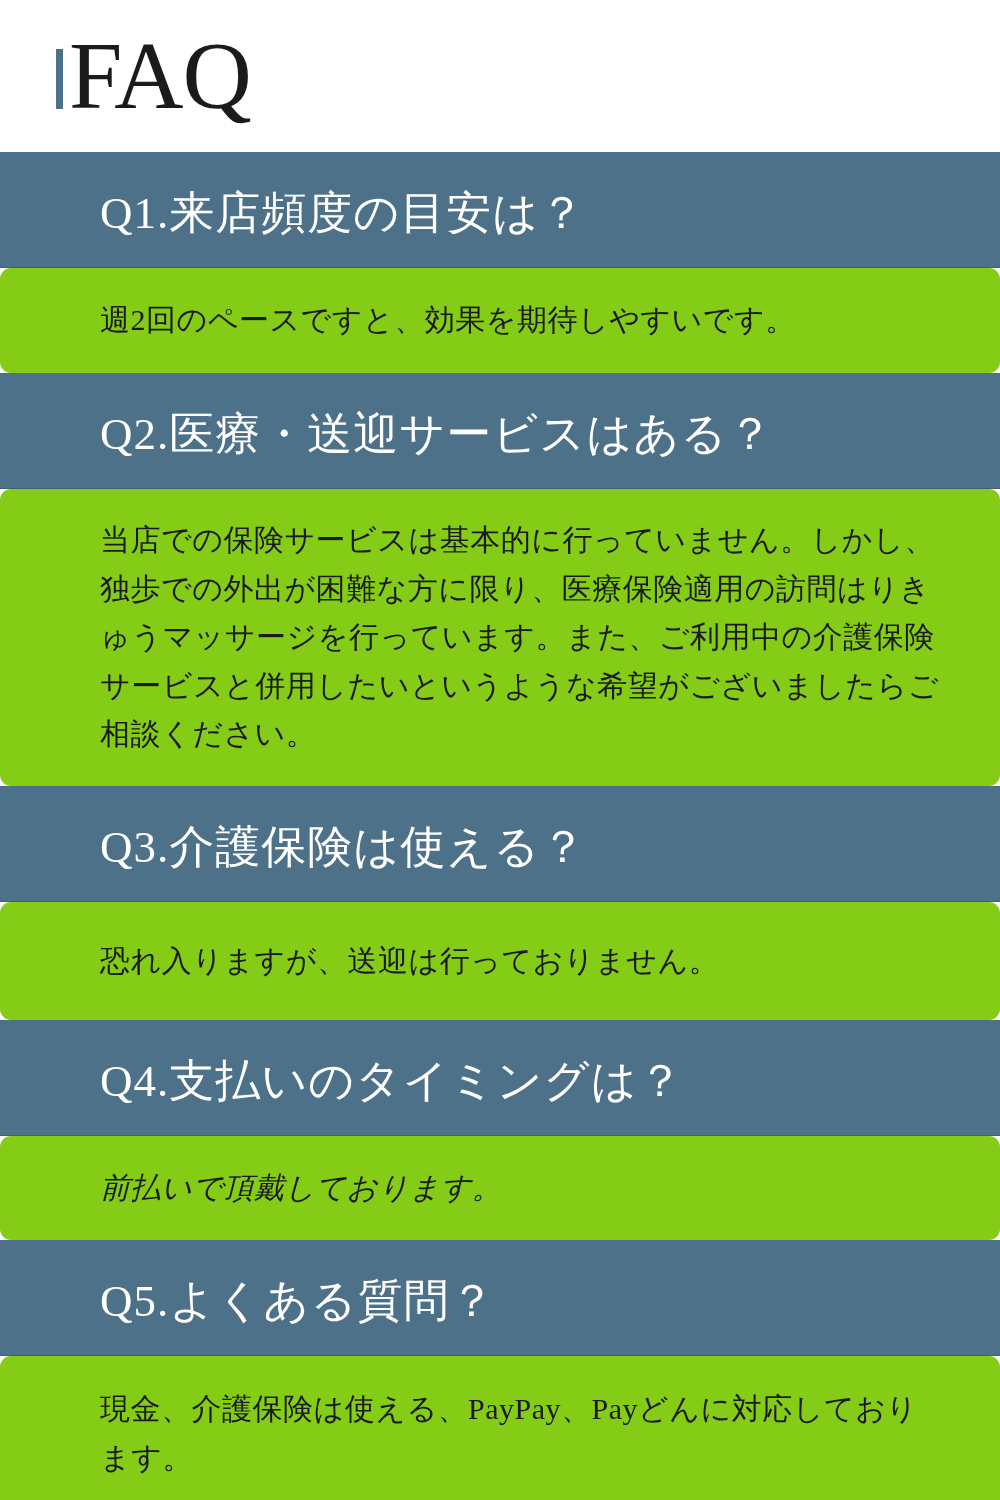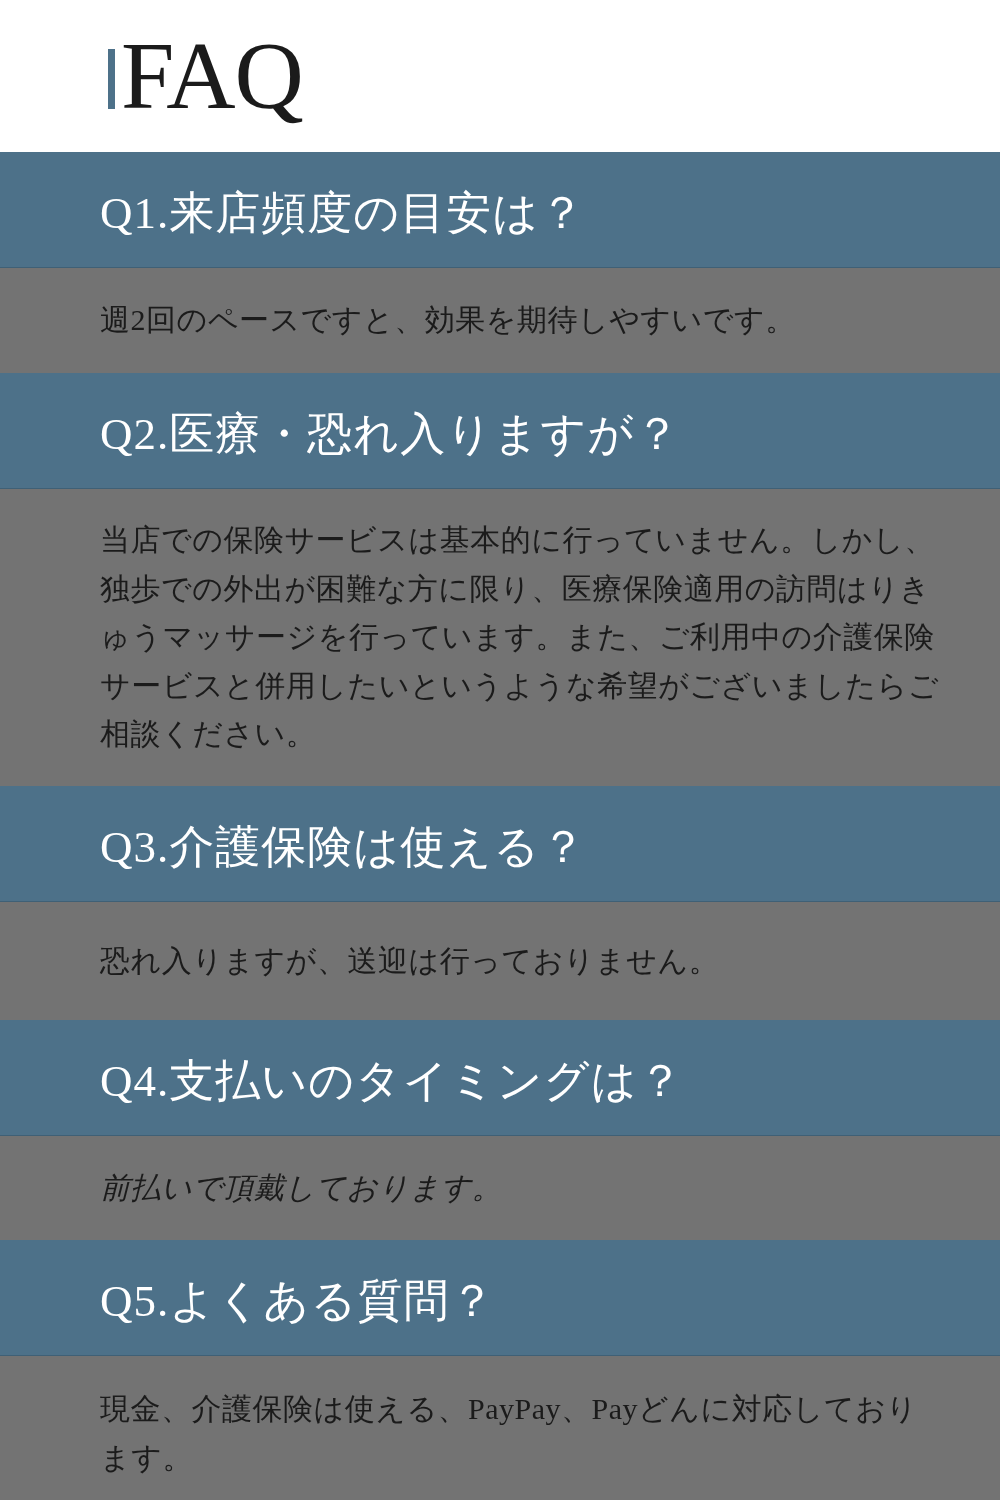--- a/index.html
+++ b/index.html
@@ -19,21 +19,21 @@
     width: 1000px;
     height: 1500px;
     background: #ffffff;
   }
 
   
   .faq-header {
     height: 152px;
     display: flex;
     align-items: center;
-    padding-left: 108px;
+    padding-left: 56px;
     box-sizing: border-box;
     background: #ffffff;
   }
   .accent-bar {
     width: 7px;
     height: 60px;
     background: #4d7189;
     margin-right: 6px;
     margin-top: 6px;
     flex: none;
@@ -70,29 +70,30 @@
     display: flex;
     align-items: center;
     padding: 8px 40px 0 100px;
     font-size: 45px;
     letter-spacing: 1px;
     line-height: 1.1;
     height: 116px;
     border-bottom: 1px solid #3f6076;
   }
   .faq-answer {
-    background: #737373;
+    background: #84cc16;
     color: #1b1b1b;
     box-sizing: border-box;
     padding: 0 60px 0 100px;
     font-size: 30px;
     line-height: 1.62;
     display: flex;
     align-items: center;
     letter-spacing: 0.5px;
+    border-radius: 11px;
   }
   .faq-answer .answer-text {
     display: block;
     width: 100%;
   }
 
   
   .a-h105 { height: 105px; }
   .a-h297 { height: 297px; }
   .a-h106 { height: 118px; }
@@ -112,21 +113,21 @@
   <div class="faq-list">
 
     <div class="faq-item">
       <div class="faq-question">Q1.来店頻度の目安は？</div>
       <div class="faq-answer a-h105">
         <span class="answer-text">週2回のペースですと、効果を期待しやすいです。</span>
       </div>
     </div>
 
     <div class="faq-item">
-      <div class="faq-question">Q2.医療・恐れ入りますが？</div>
+      <div class="faq-question">Q2.医療・送迎サービスはある？</div>
       <div class="faq-answer a-h297">
         <span class="answer-text">当店での保険サービスは基本的に行っていません。しかし、独歩での外出が困難な方に限り、医療保険適用の訪問はりきゅうマッサージを行っています。また、ご利用中の介護保険サービスと併用したいというような希望がございましたらご相談ください。</span>
       </div>
     </div>
 
     <div class="faq-item">
       <div class="faq-question">Q3.介護保険は使える？</div>
       <div class="faq-answer a-h106">
         <span class="answer-text">恐れ入りますが、送迎は行っておりません。</span>
       </div>

